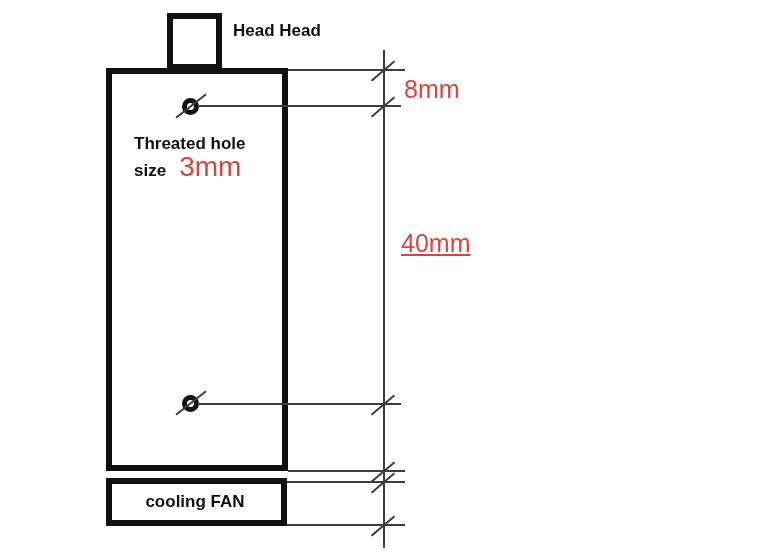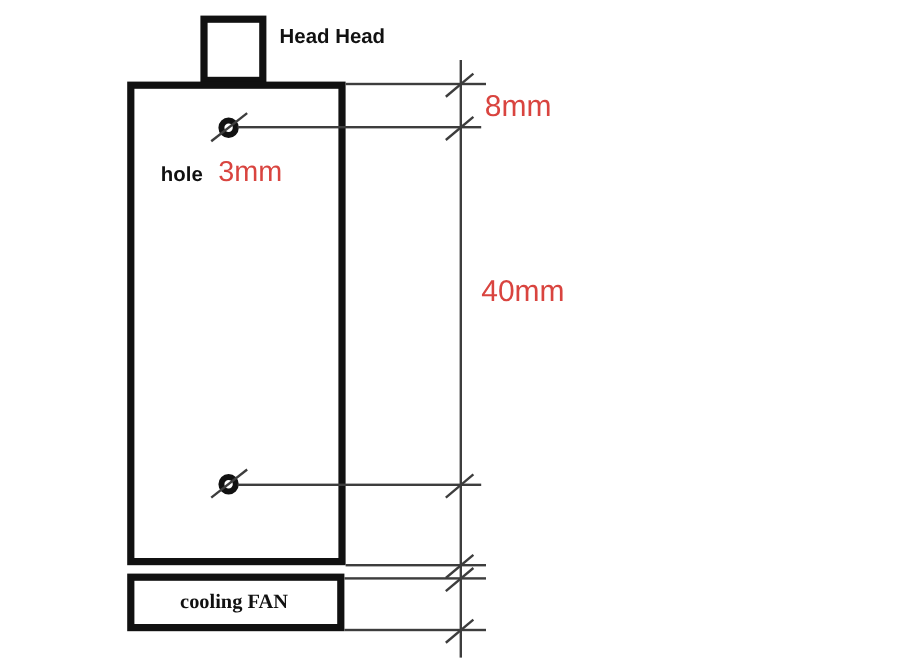--- a/index.html
+++ b/index.html
@@ -80,34 +80,33 @@
     font-size: 17px;
     line-height: 23px;
     color: var(--label-text);
   }
   .hole-note .size-row {
     display: flex;
     align-items: baseline;
   }
   .hole-note .size-value {
     font-weight: normal;
-    font-size: 24px;
+    font-size: 28px;
     color: var(--dimension-text);
     margin-left: 13px;
   }
   .fan-label-wrap {
     position: absolute;
     left: 112px;
     top: 484px;
     width: 166px;
     height: 36px;
     display: flex;
     align-items: center;
     justify-content: center;
-    font-family: Liberation Serif, serif;
   }
 </style>
 </head>
 <body>
 
 <div class="canvas">
 
   <div class="box" style="left:167px; top:13px; width:55px; height:57px;"></div>
   <div class="box" style="left:106px; top:68px; width:182px; height:403px;"></div>
   <div class="box" style="left:106px; top:478px; width:181px; height:48px;"></div>
@@ -129,26 +128,27 @@
   <div class="tick" style="left:368px; top:70px;"></div>
   <div class="tick" style="left:368px; top:106px;"></div>
   <div class="tick" style="left:368px; top:404px;"></div>
   <div class="tick" style="left:368px; top:471px;"></div>
   <div class="tick" style="left:368px; top:482px;"></div>
   <div class="tick" style="left:368px; top:525px;"></div>
 
   <div class="bold-label" style="left:233px; top:21px;">Head Head</div>
 
   <div class="hole-note">
+    <div>Threated hole</div>
     <div class="size-row">
-      <span>hole</span>
+      <span>size</span>
       <span class="size-value">3mm</span>
     </div>
   </div>
 
   <div class="fan-label-wrap">
     <span class="bold-label" style="position:static;">cooling FAN</span>
   </div>
 
   <div class="dim-label" style="left:404px; top:75px;">8mm</div>
-  <div class="dim-label" style="left:401px; top:229px;">40mm</div>
+  <div class="dim-label" style="left:401px; top:229px;text-decoration:underline;">40mm</div>
 
 </div>
 
 </body></html>

